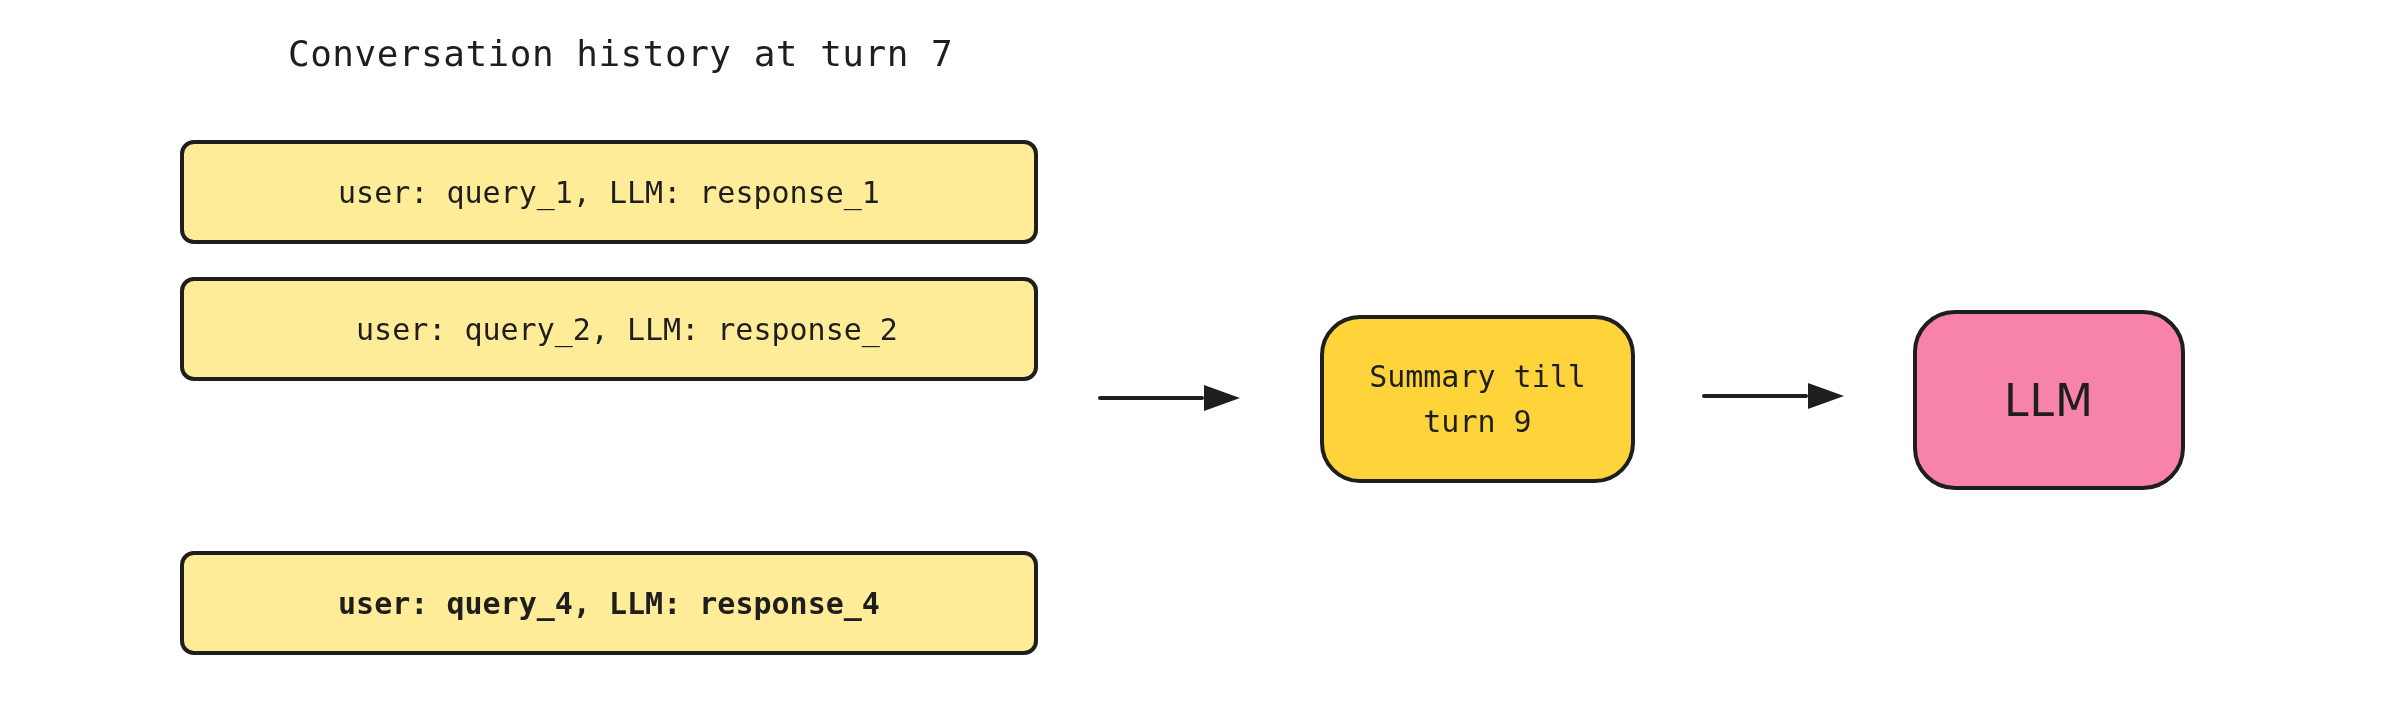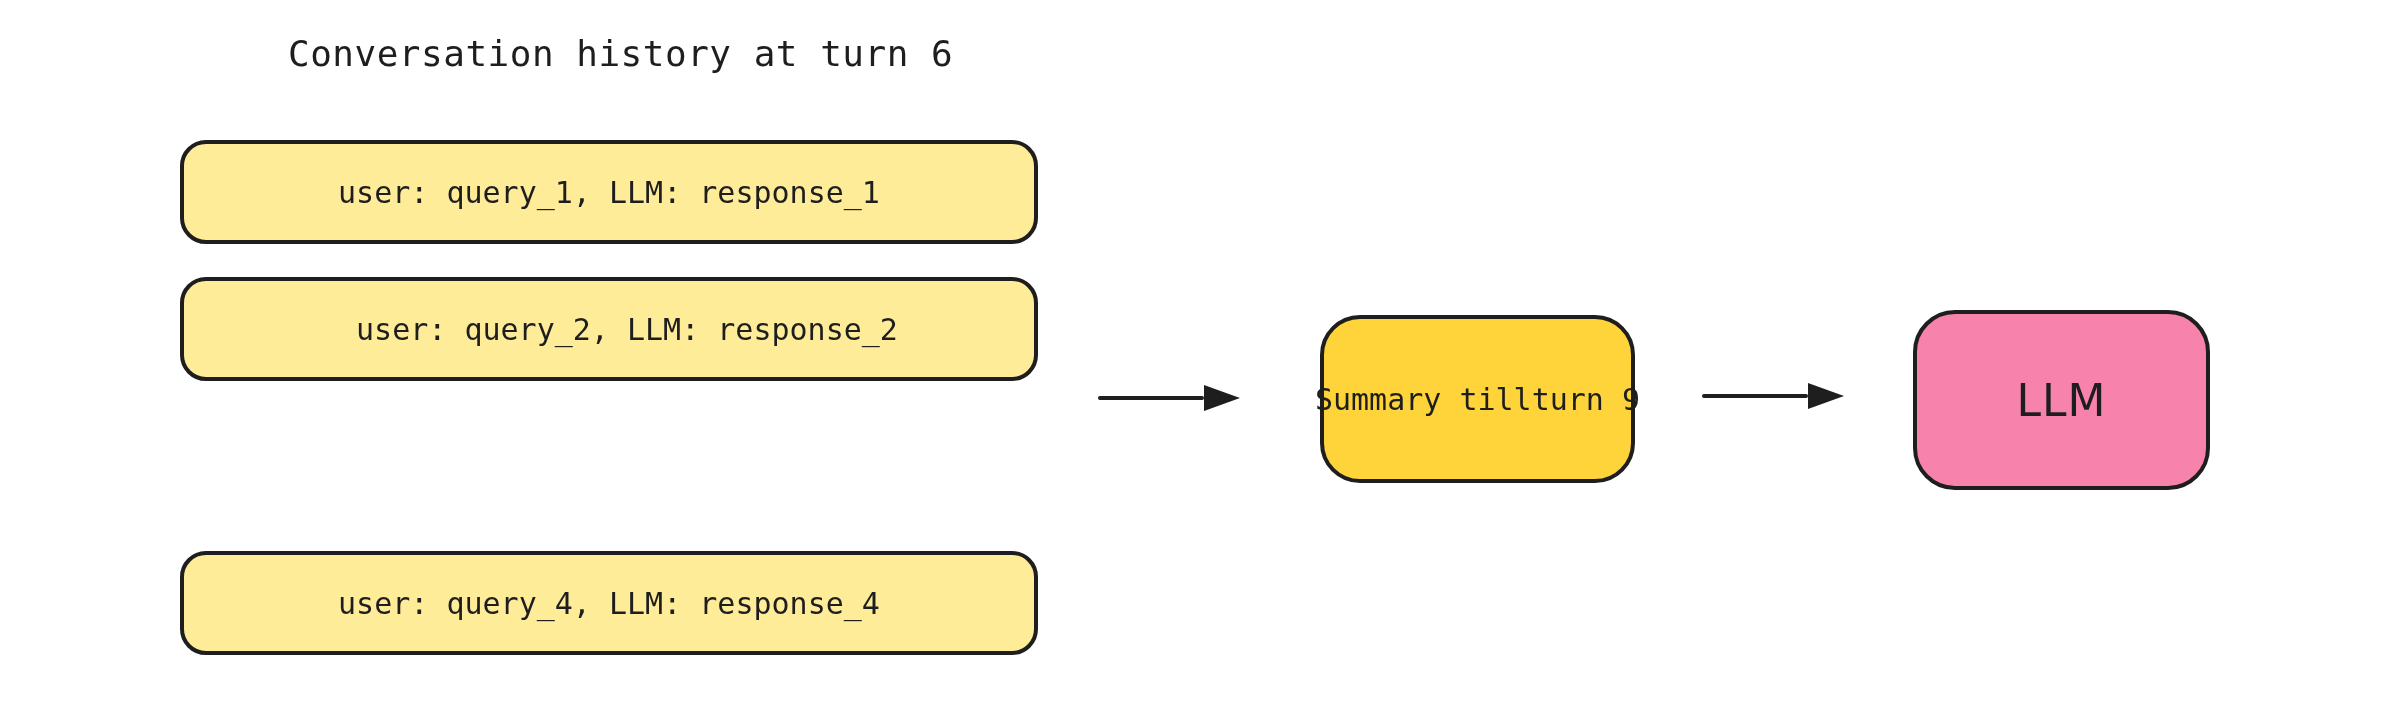--- a/index.html
+++ b/index.html
@@ -26,31 +26,31 @@
     letter-spacing: 0.5px;
   }
   .hist {
     position: absolute;
     left: 180px;
     width: 858px;
     height: 104px;
     box-sizing: border-box;
     background: var(--history_fill, #FFEC99);
     border: 4px solid var(--stroke, #1e1e1e);
-    border-radius: 26px;
+    border-radius: 14px;
     display: flex;
     align-items: center;
     justify-content: center;
     font-size: 30px;
     white-space: nowrap;
   }
   .hist-1 { top: 140px; }
   .hist-2 { top: 277px; padding-left: 36px; }
   .hist-3 { top: 414px; }
-  .hist-4 { top: 551px; }
+  .hist-4 { top: 551px; font-weight: bold; }
 
   .arrow {
     position: absolute;
     height: 4px;
     background: var(--stroke, #1e1e1e);
     border-radius: 2px;
   }
   .arrow::after {
     content: "";
     position: absolute;
@@ -63,53 +63,54 @@
     border-bottom: 13px solid transparent;
   }
   .arrow-1 { left: 1098px; top: 396px; width: 106px; }
   .arrow-2 { left: 1702px; top: 394px; width: 106px; }
 
   .box {
     position: absolute;
     box-sizing: border-box;
     border: 4px solid var(--stroke, #1e1e1e);
     display: flex;
+    flex-direction: column;
     align-items: center;
     justify-content: center;
     text-align: center;
   }
   .summary {
     left: 1320px;
     top: 315px;
     width: 315px;
     height: 168px;
     border-radius: 40px;
     background: var(--summary_fill, #FFD43B);
     font-size: 30px;
     line-height: 45px;
     white-space: nowrap;
   }
   .llm {
     left: 1913px;
     top: 310px;
-    width: 297px;
+    width: 272px;
     height: 180px;
     border-radius: 42px;
     background: var(--llm_fill, #F783AC);
     font-family: "DejaVu Sans", sans-serif;
     font-size: 44px;
     letter-spacing: 1px;
   }
 </style>
 </head>
 <body>
 
 <div id="canvas">
 
-  <div class="title">Conversation history at turn 6</div>
+  <div class="title">Conversation history at turn 7</div>
 
   <div class="hist hist-1">
     <span>user: query_1, LLM: response_1</span>
   </div>
 
   <div class="hist hist-2">
     <span>user: query_2, LLM: response_2</span>
   </div>
 
 

